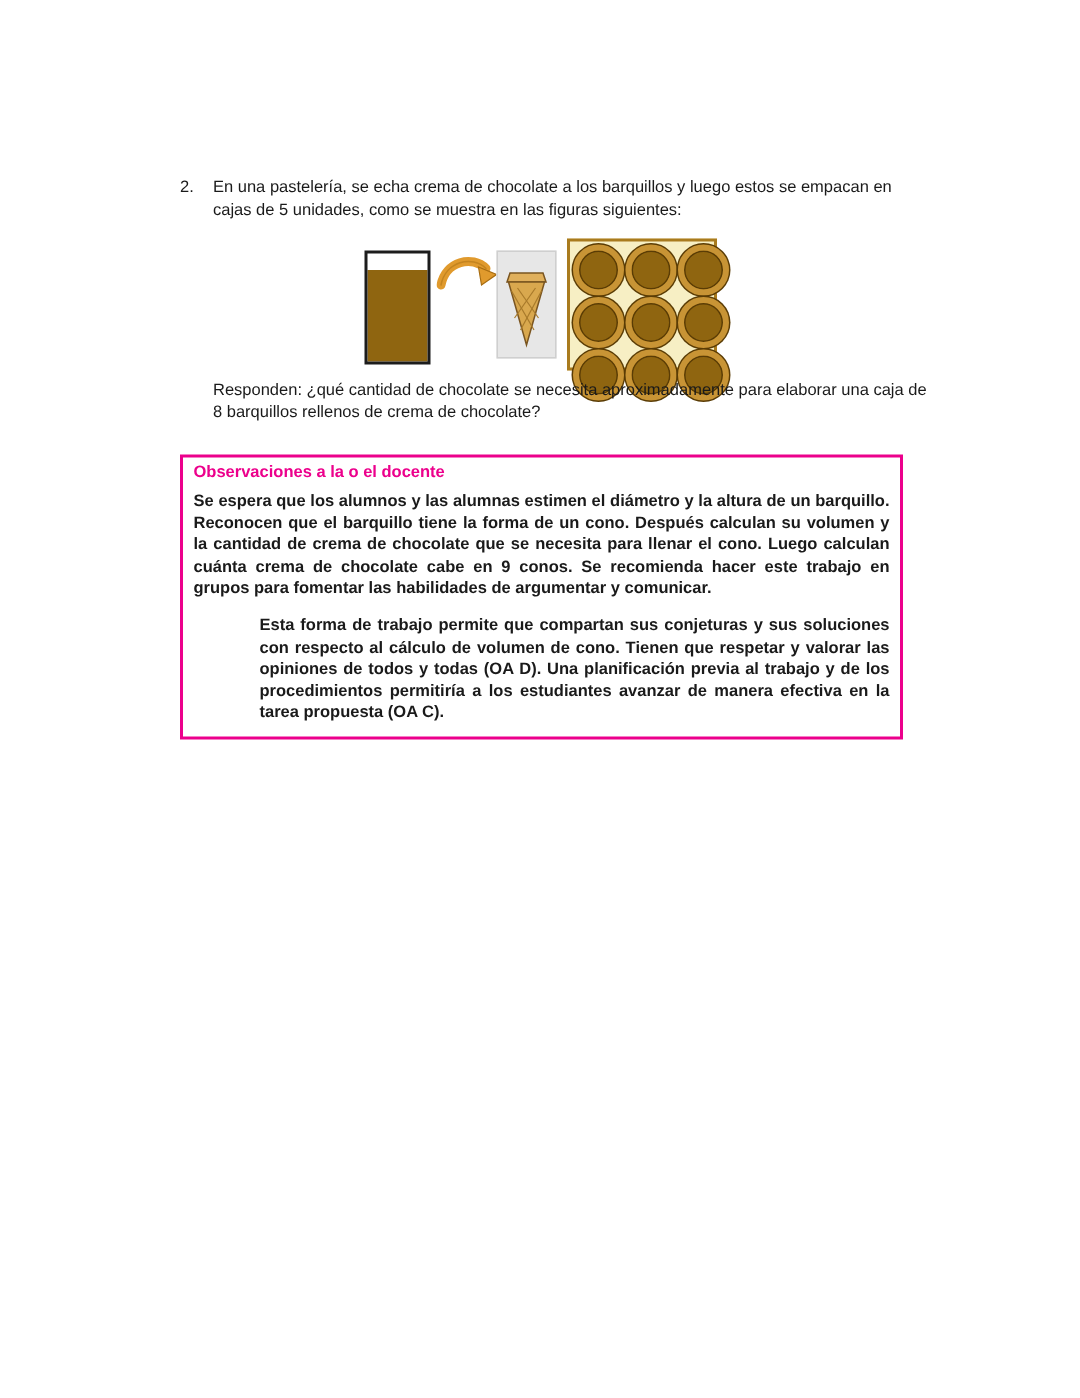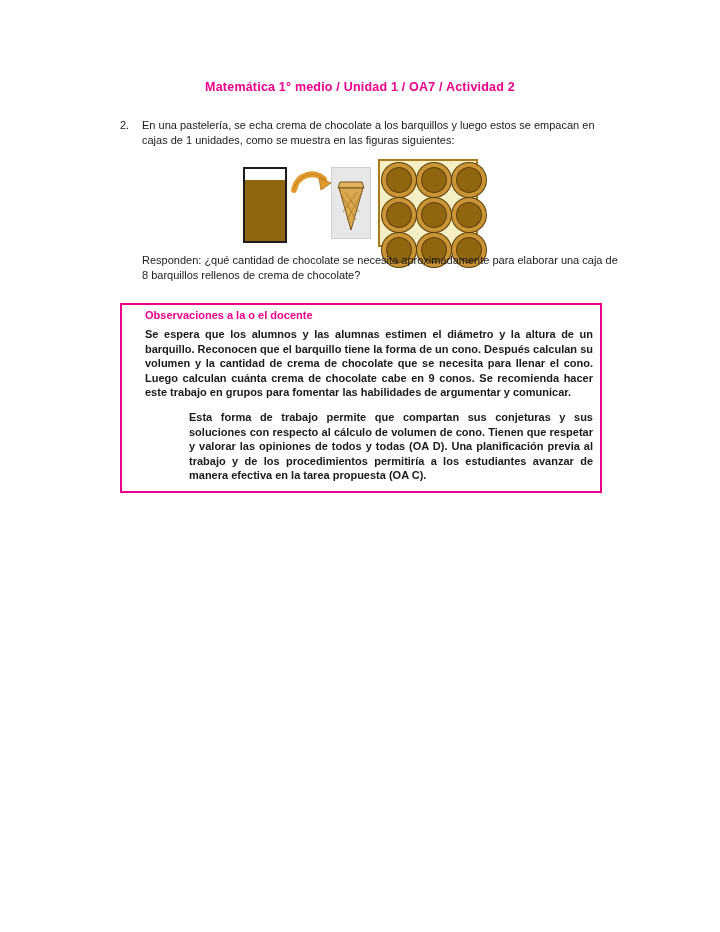--- a/index.html
+++ b/index.html
@@ -63,44 +63,43 @@
   
   .question{
     position:absolute;top:253px;left:142px;width:482px;
     font-size:11px;line-height:15px;
   }
   
   .notes-box{
     position:absolute;top:303px;left:120px;width:482px;
     border:2px solid #EC008C;
     box-sizing:border-box;
-    padding:4px 7px 8px 23px;
+    padding:4px 7px 8px 7px;
   }
   .notes-title{
     color:#EC008C;font-weight:bold;font-size:11px;
     margin:0 0 6px 0;
   }
   .notes-p{
     font-size:11px;line-height:14.6px;
     text-align:justify;
     margin:0 0 10px 0;
     font-weight:bold;
   }
   .notes-p:last-child{margin-bottom:0;margin-left:44px;}
 </style>
 </head>
 <body>
 
 <div class="page">
 
-  <div class="doc-title">Matemática 1° medio / Unidad 1 / OA7 / Actividad 2</div>
 
   <div class="item-row">
     <span class="item-number">2.</span>
-    <div class="item-text">En una pastelería, se echa crema de chocolate a los barquillos y luego estos se empacan en cajas de 1 unidades, como se muestra en las figuras siguientes:</div>
+    <div class="item-text">En una pastelería, se echa crema de chocolate a los barquillos y luego estos se empacan en cajas de 5 unidades, como se muestra en las figuras siguientes:</div>
   </div>
 
   <div class="figures">
 
     <div class="cup"></div>
 
     <div class="arrow-wrap">
       <svg width="40" height="30" viewBox="0 0 40 30">
         <path d="M3,24 C6,8 24,4 33,13" fill="none" stroke="#E09A2D" stroke-width="6" stroke-linecap="round"></path>
         <path d="M3,24 C6,8 24,4 33,13" fill="none" stroke="#a86d12" stroke-width="1" stroke-linecap="round" opacity="0.5"></path>

